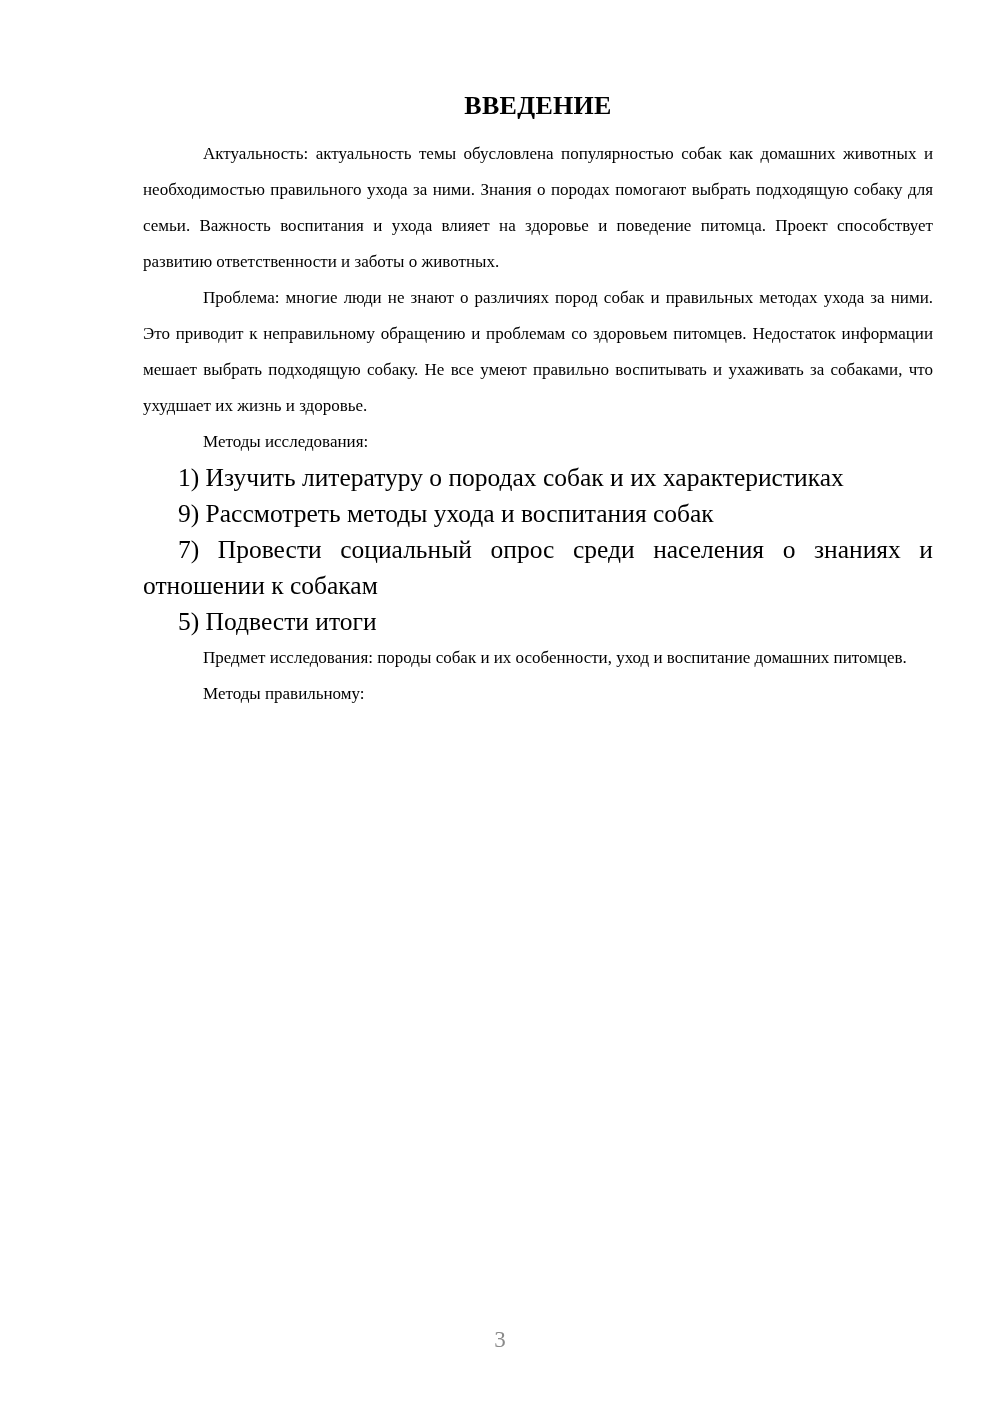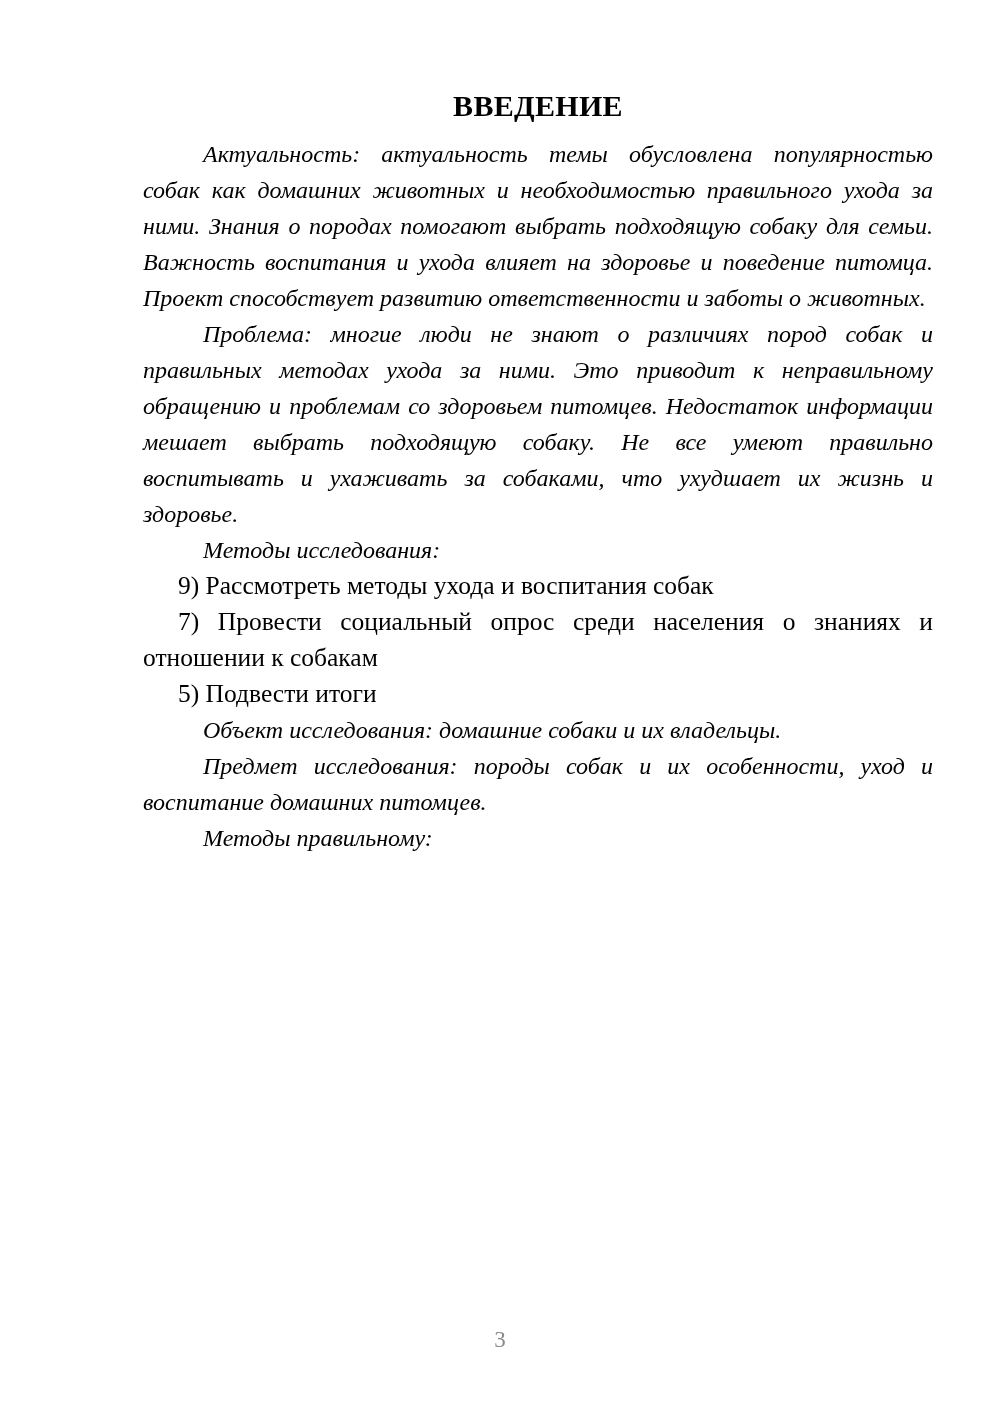--- a/index.html
+++ b/index.html
@@ -19,37 +19,36 @@
     color: #000000;
     box-sizing: border-box;
   }
   .content {
     position: absolute;
     left: 143px;
     top: 88px;
     width: 790px;
   }
   h1.doc-heading {
-    font-size: 30px;
+    font-size: 26px;
     font-weight: bold;
     text-align: center;
     margin: 0 0 12px 0;
     letter-spacing: 0.3px;
     line-height: 36px;
   }
   p.para {
-    font-size: 24px;
+    font-size: 17px;
     line-height: 36px;
     text-align: justify;
     text-align-last: left;
     text-indent: 60px;
     margin: 0 0 0 0;
     hyphens: none;
     word-spacing: 0px;
-    font-style: italic;
   }
   p.para.just-all {
     text-align: justify;
   }
   p.listitem {
     font-size: 25.5px;
     line-height: 36px;
     text-align: justify;
     text-align-last: left;
     text-indent: 35px;
@@ -75,29 +74,29 @@
 
     <h1 class="doc-heading">ВВЕДЕНИЕ</h1>
 
     <p class="para just-all">Актуальность: актуальность темы обусловлена популярностью собак как домашних животных и необходимостью правильного ухода за ними. Знания о породах помогают выбрать подходящую собаку для семьи. Важность воспитания и ухода влияет на здоровье и поведение питомца. Проект способствует развитию ответственности и заботы о животных.</p>
 
     <p class="para just-all">Проблема: многие люди не знают о различиях пород собак и правильных методах ухода за ними. Это приводит к неправильному обращению и проблемам со здоровьем питомцев. Недостаток информации мешает выбрать подходящую собаку. Не все умеют правильно воспитывать и ухаживать за собаками, что ухудшает их жизнь и здоровье.</p>
 
 
     <p class="para">Методы исследования:</p>
 
+    <p class="listitem">1) Изучить литературу о породах собак и их характеристиках</p>
 
     <p class="listitem">9) Рассмотреть методы ухода и воспитания собак</p>
 
     <p class="listitem just-all">7) Провести социальный опрос среди населения о знаниях и отношении к собакам</p>
 
 
     <p class="listitem">5) Подвести итоги</p>
 
-    <p class="para">Объект исследования: домашние собаки и их владельцы.</p>
 
     <p class="para just-all">Предмет исследования: породы собак и их особенности, уход и воспитание домашних питомцев.</p>
 
 
     <p class="para">Методы правильному:</p>
 
   </div>
 
   <div class="pagenum">3</div>
 

